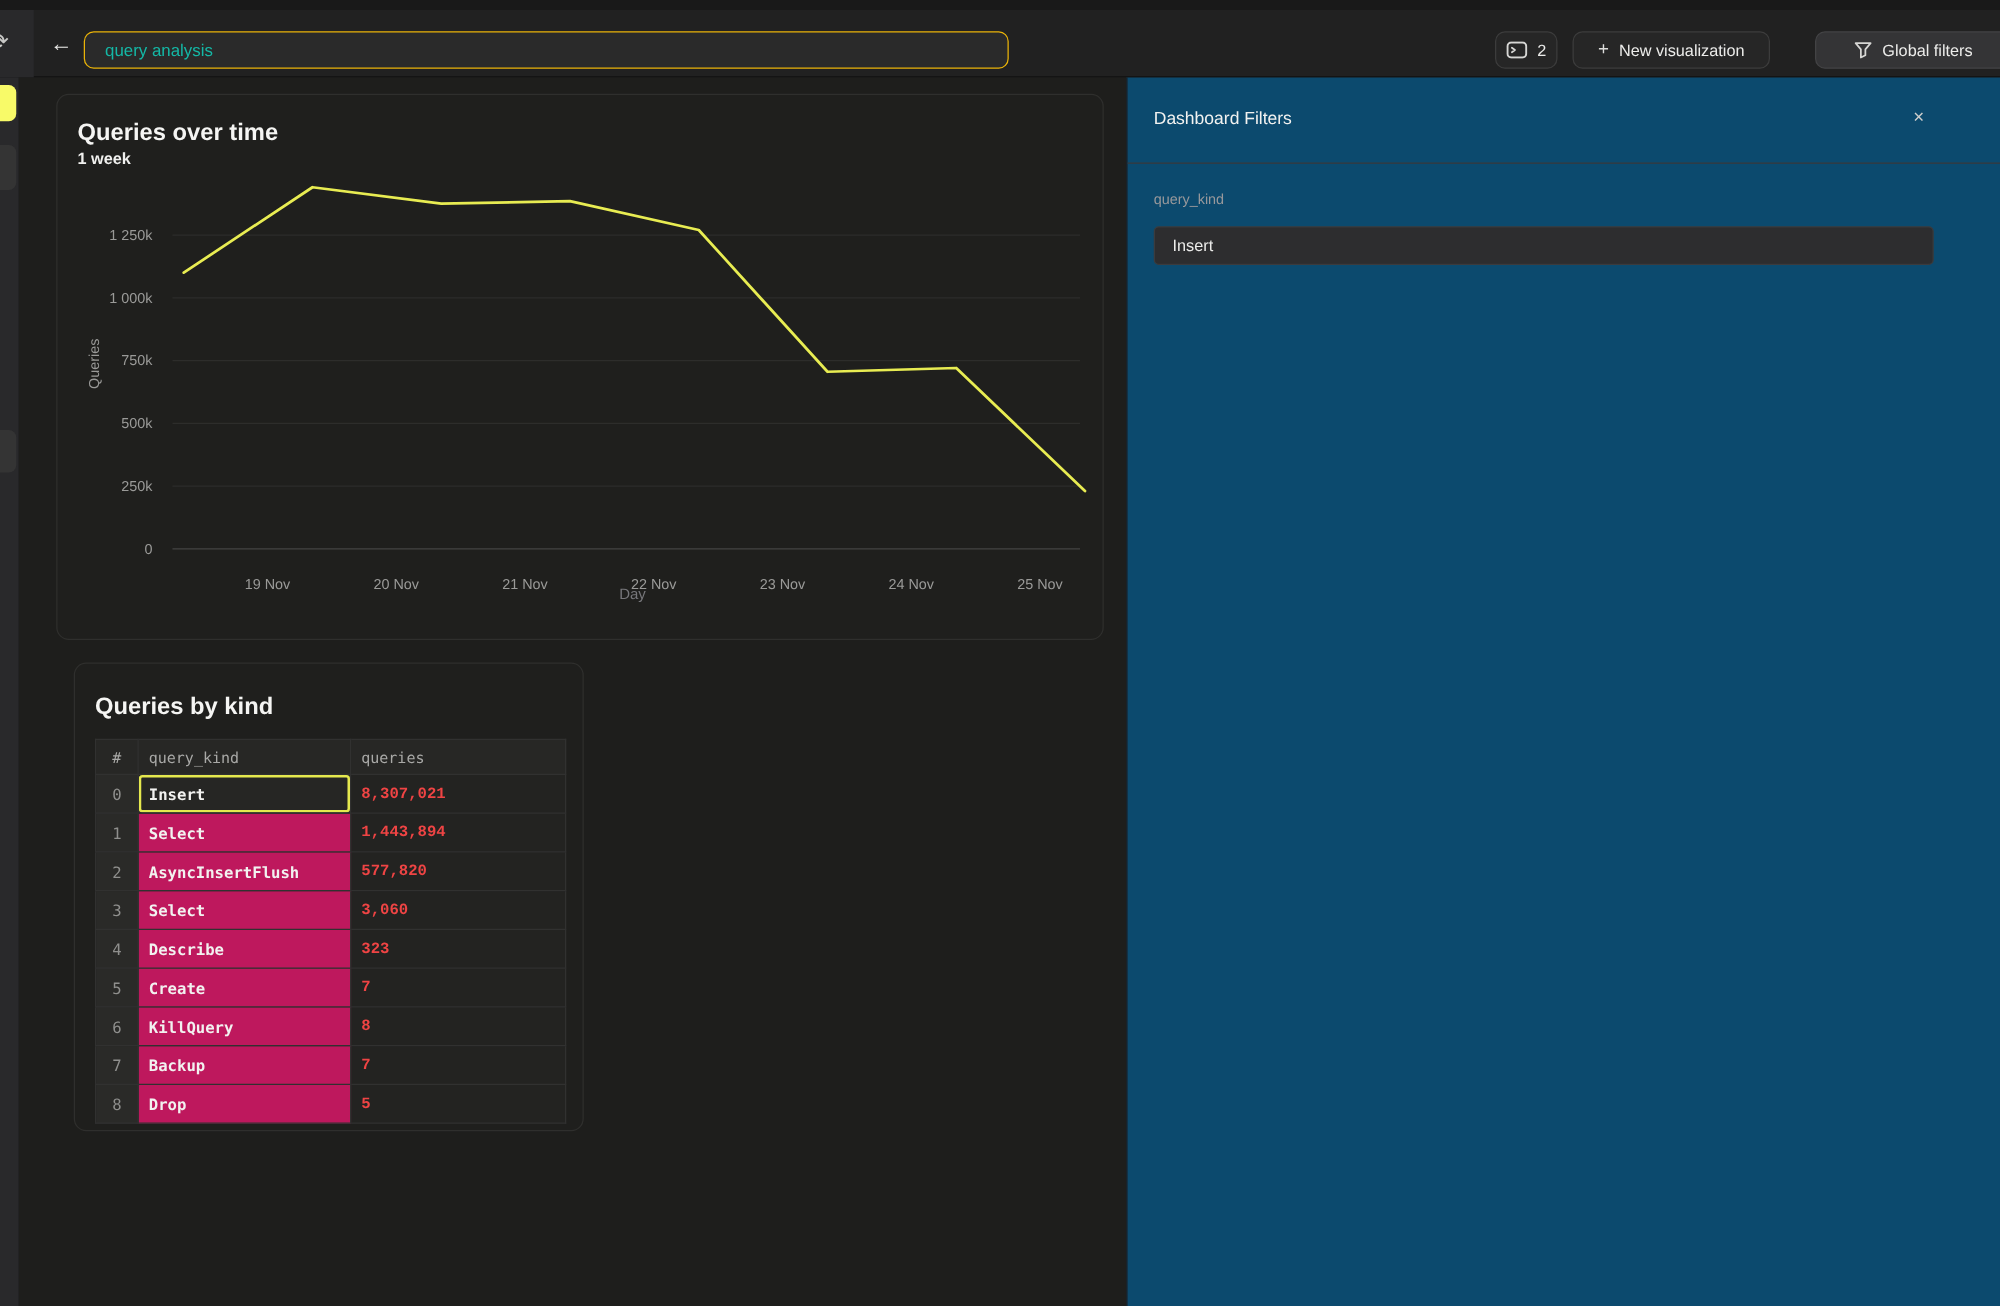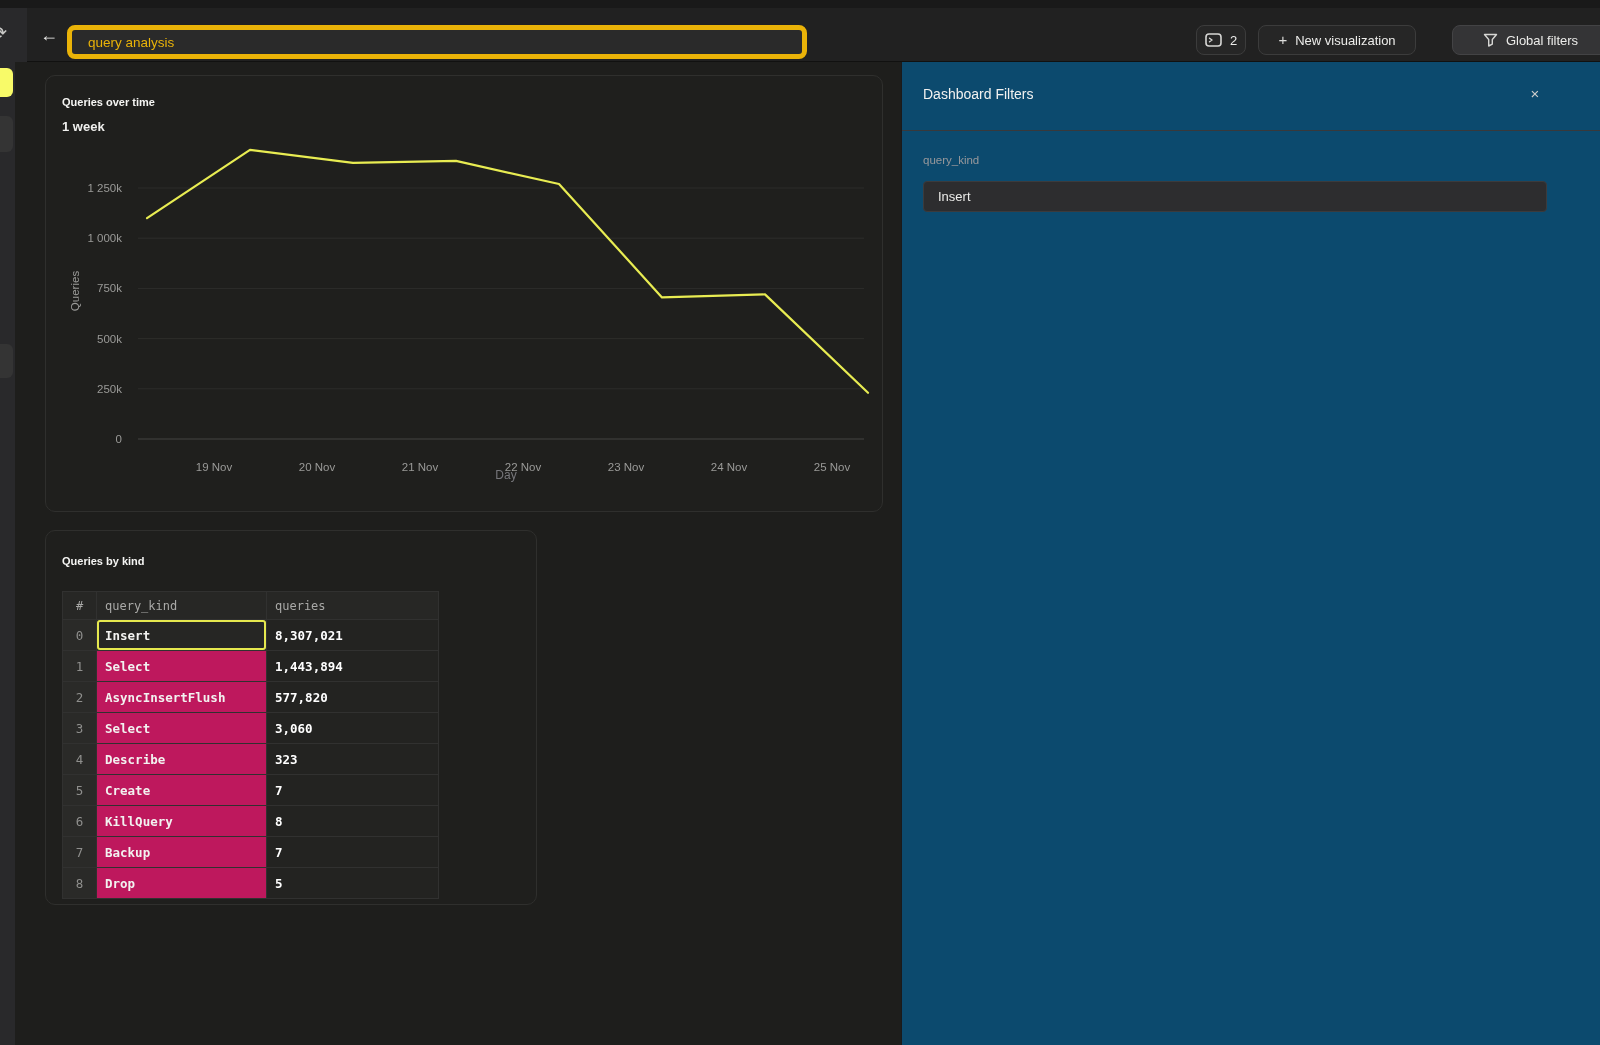--- a/index.html
+++ b/index.html
@@ -9,22 +9,22 @@
 
   
   .top-strip { position:absolute; left:0; top:0; width:1600px; height:8px; background:#191919; }
   .topbar { position:absolute; left:0; top:8px; width:1600px; height:54px; background:#212121;
             border-bottom:1px solid #111110; }
   .topbar-rail-corner { position:absolute; left:0; top:0; width:27px; height:54px; background:#29292b; overflow:hidden; }
   .history-icon { position:absolute; left:-8px; top:14px; font-size:18px; color:#c9c9c7; }
   .back-arrow { position:absolute; left:37px; top:13px; width:24px; height:28px; color:#e8e8e6;
                 font-size:18px; line-height:28px; text-align:center; cursor:pointer; background:none; border:none; }
   .title-input { position:absolute; left:67px; top:17px; width:740px; height:30px;
-                 background:#2a2a2a; border:5px solid #eab308; border-radius:8px;
-                 color:#eab308; font-size:13.5px; padding:12px 16px;
+                 background:#2a2a2a; border:1px solid #eab308; border-radius:8px;
+                 color:#14b8a6; font-size:13.5px; padding:12px 16px;
                  font-family:"Liberation Sans", sans-serif; outline:none; }
   .tb-btn { position:absolute; top:17px; height:30px; background:#262626; border:1px solid #3c3c3c;
             border-radius:8px; color:#ececea; font-size:13px; display:flex; align-items:center;
             justify-content:center; gap:8px; cursor:pointer; font-family:"Liberation Sans", sans-serif; }
   .btn-count { left:1196px; width:50px; }
   .btn-newviz { left:1258px; width:158px; }
   .btn-global { left:1428px; width:157px; background:#343436; border-color:#434345;margin-left:24px; }
   .tb-btn svg { display:block; }
   .plus-glyph { font-size:15px; color:#dddddb; margin-top:-1px; }
 
@@ -32,38 +32,38 @@
   .rail { position:absolute; left:0; top:62px; width:15px; height:983px; background:#29292b; overflow:hidden; }
   .rail-tile { position:absolute; left:-9px; width:22px; border-radius:6px; }
   .tile-yellow { top:6px; height:29px; background:#f8fa68; }
   .tile-grey1 { top:54px; height:36px; background:#343434; }
   .tile-grey2 { top:282px; height:34px; background:#343434; }
 
   
   .main { position:absolute; left:15px; top:62px; width:886px; height:983px; background:#1e1e1c; }
   .card { position:absolute; background:#1f1f1d; border:1px solid #2f2f2d; border-radius:10px; }
   .chart-card { left:30px; top:13px; width:838px; height:437px; }
-  .card-title { position:absolute; left:16px; font-size:11px; font-weight:bold; color:#f5f5f3; }
+  .card-title { position:absolute; left:16px; font-size:19px; font-weight:bold; color:#f5f5f3; }
   .chart-title { top:20px; }
   .chart-subtitle { position:absolute; left:16px; top:43px; font-size:13px; font-weight:bold; color:#f0f0ee;text-align:right; }
   .chart-svg { position:absolute; left:0; top:0; }
 
   
-  .table-card { left:30px; top:468px; width:492px; height:375px; }
+  .table-card { left:44px; top:468px; width:408px; height:375px; }
   .tbl-title { top:24px; }
   table.qtable { position:absolute; left:16px; top:60px; border-collapse:collapse;
                  font-family:"DejaVu Sans Mono", monospace; }
   table.qtable th, table.qtable td { border:1px solid #313130; padding:0 8px; }
   table.qtable th { height:28px; background:#272725; color:#a9a9a7; font-weight:normal;
                     font-size:12px; text-align:left; }
   table.qtable th.idx-col { text-align:center; }
   table.qtable td { height:31px; font-size:12.5px; }
   td.idx-cell { background:#2a2a28; color:#8f8f8d; text-align:center; width:34px; min-width:34px; font-size:11.5px; }
   td.kind-cell { background:#be185d; color:#f2f2f0; font-weight:bold; width:170px; min-width:170px; cursor:pointer; }
-  td.val-cell { background:#232321; color:#ffffff; font-weight:bold; width:172px; min-width:172px; }
+  td.val-cell { background:#232321; color:#ef4444; font-weight:bold; width:172px; min-width:172px;font-family:Liberation Mono, monospace; }
   td.kind-cell.selected { box-shadow:inset 0 0 0 2px #e5e84e; border-radius:3px; background:#262624; }
 
   
   .filters-panel { position:absolute; left:901px; top:62px; width:699px; height:983px;
                    background:#0c4a6e; border-left:1px solid #1a1a1c; }
   .fp-title { position:absolute; left:21px; top:24px; font-size:14px; color:#f2f2f0; }
   .fp-close { position:absolute; left:621px; top:20px; width:24px; height:24px; background:none; border:none;
               color:#cfcfcd; font-size:15px; line-height:24px; text-align:center; cursor:pointer; }
   .fp-divider { position:absolute; left:0; top:68px; width:699px; height:1px; background:#39393b; }
   .fp-field-label { position:absolute; left:21px; top:92px; font-size:11.5px; color:#98989b; }

